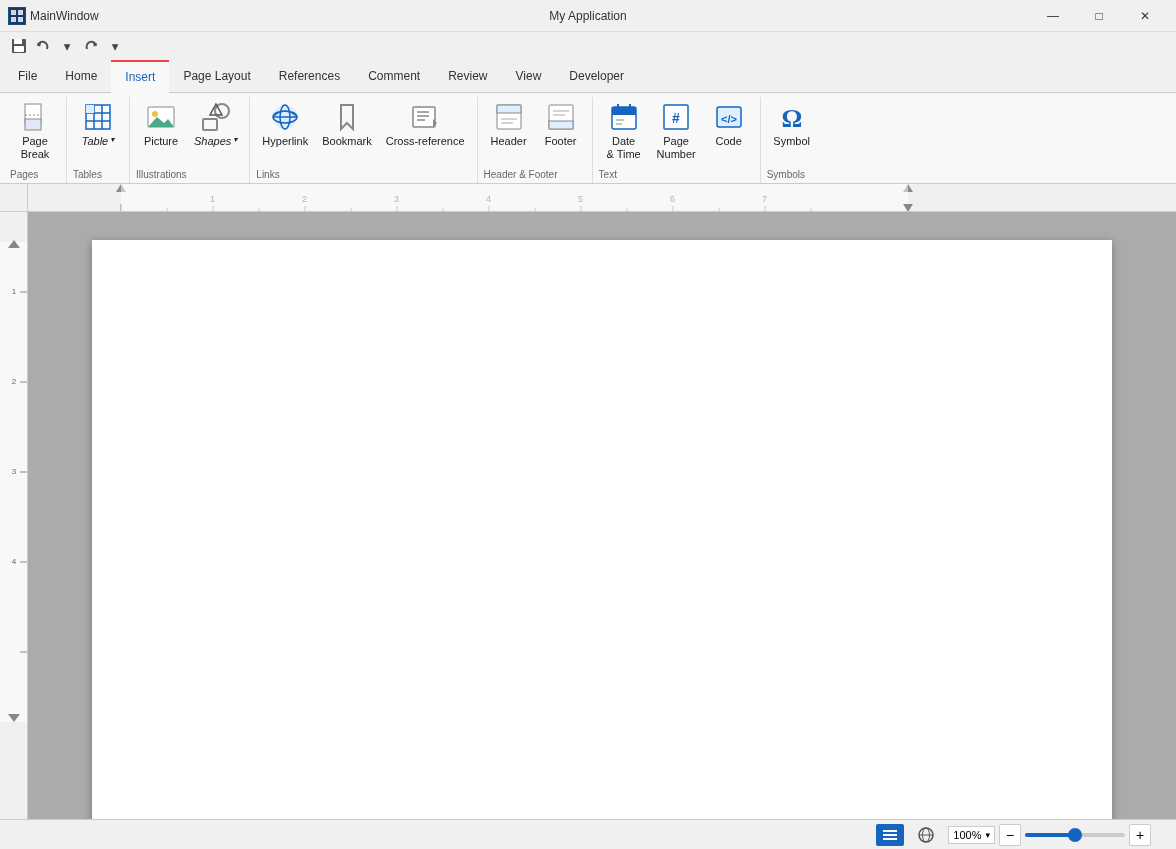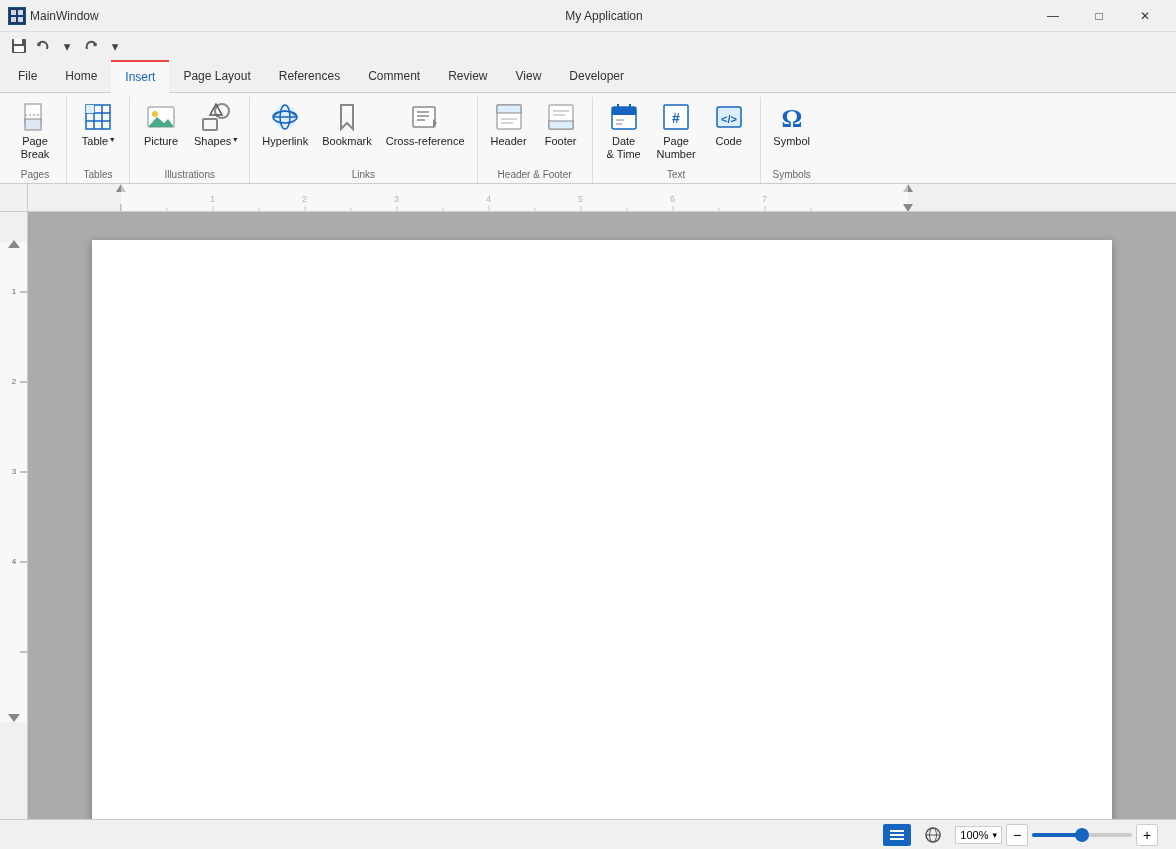--- a/index.html
+++ b/index.html
@@ -25,21 +25,20 @@
       background: #1a5276;
       display: flex; align-items: center; justify-content: center;
       color: white; font-size: 9px; font-weight: bold;
     }
     .title-bar-title {
       position: absolute;
       left: 50%;
       transform: translateX(-50%);
       font-size: 12px;
       color: #333;
-      margin-left: 16px;
     }
     .title-bar-controls {
       display: flex;
       gap: 0;
     }
     .title-btn {
       width: 46px; height: 32px;
       border: none;
       background: transparent;
       cursor: pointer;
@@ -121,21 +120,20 @@
       min-width: fit-content;
     }
     .ribbon-group:last-child { border-right: none; }
     .ribbon-group-items {
       display: flex;
       align-items: flex-start;
       gap: 2px;
       flex: 1;
     }
     .ribbon-group-label {
-      text-align: center;
       font-size: 10px;
       color: #666;
       padding: 3px 0 3px;
       border-top: 1px solid transparent;
       margin-top: auto;
     }
     .ribbon-item {
       display: flex;
       flex-direction: column;
       align-items: center;
@@ -153,42 +151,42 @@
       font-size: 22px;
     }
     .ribbon-item .label {
       font-size: 11px;
       color: #222;
       text-align: center;
       line-height: 1.2;
       margin-top: 2px;
     }
     .ribbon-item .label-with-arrow {
-      display: flex; align-items: flex-start; gap: 2px;
+      display: flex; align-items: flex-start; gap: 2px; font-style: italic;
     }
     .ribbon-item .arrow {
       font-size: 8px;
     }
     .page {
       background: white;
       width: 1020px;
       min-height: 680px;
       box-shadow: 0 2px 8px rgba(0,0,0,0.3);
       margin-top: 8px;
     }
 
     
     .status-bar {
       height: 30px;
       background: #f0f0f0;
       border-top: 1px solid #ccc;
       display: flex;
       align-items: center;
       justify-content: flex-end;
-      padding: 0 18px;
+      padding: 0 25px;
       gap: 8px;
     }
     .status-view-btn {
       width: 28px; height: 22px;
       border: none;
       background: #1565c0;
       color: white;
       cursor: pointer;
       display: flex; align-items: center; justify-content: center;
       border-radius: 2px;

